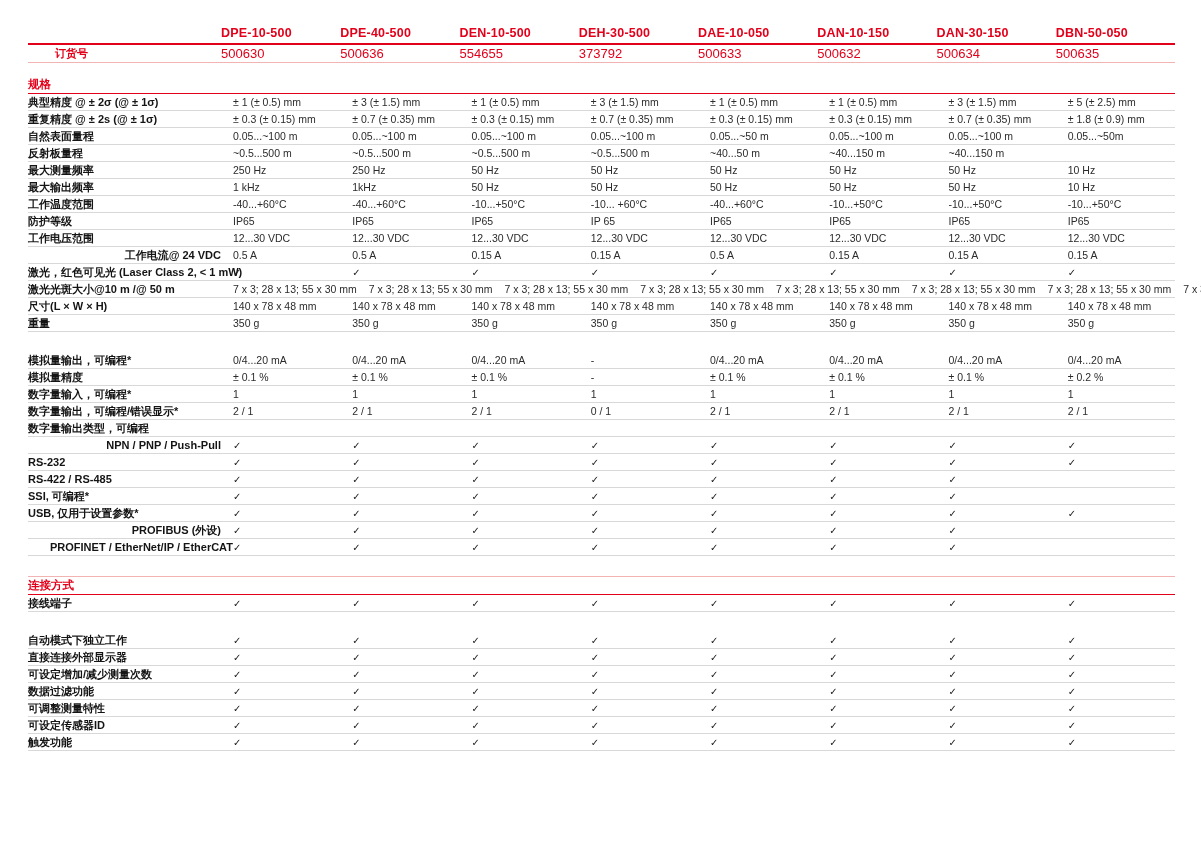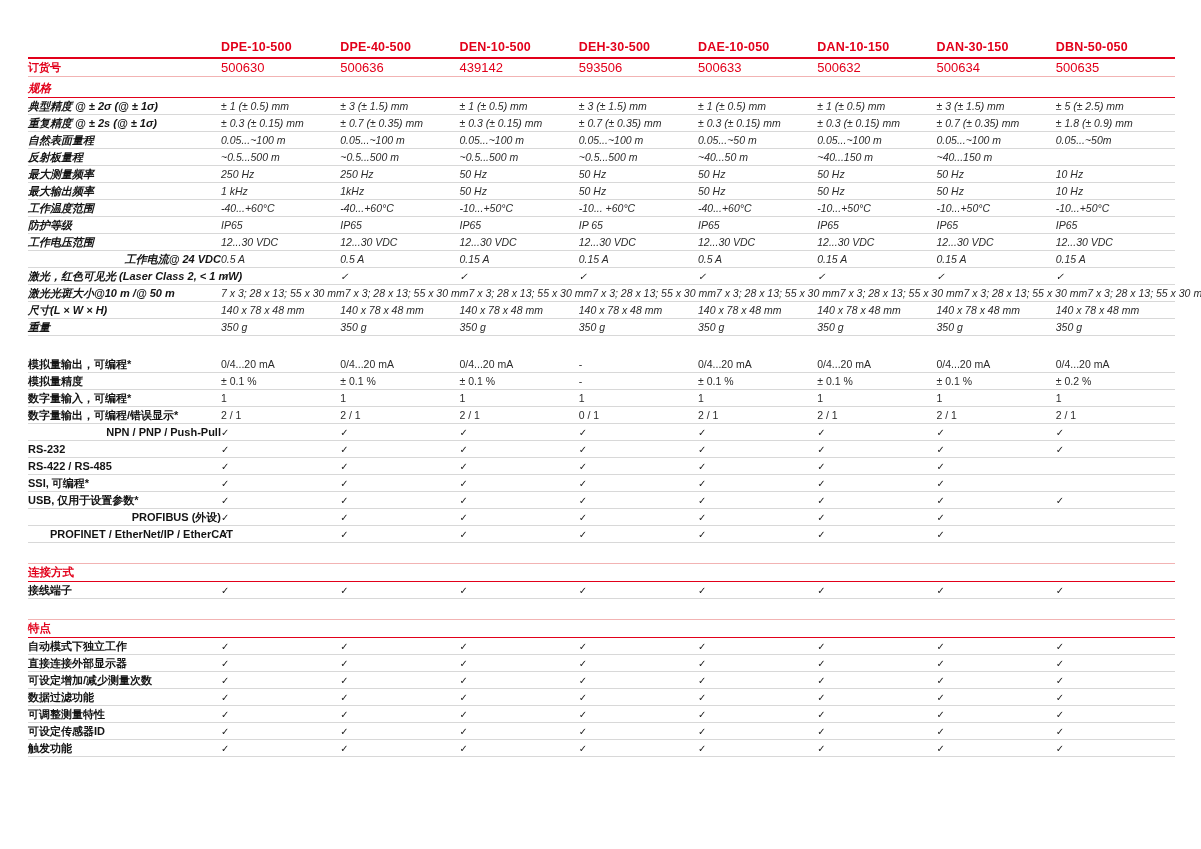--- a/index.html
+++ b/index.html
@@ -1,41 +1,41 @@
 <!DOCTYPE html>
 <html style="--accent: #e2001a; --pale-line: #f2b3b3; --gray-line: #d8d8d8;"><head>
 <meta charset="utf-8">
 <style>
   html,body { margin:0; padding:0; background:#ffffff; }
   .page {
     position:relative; width:1201px; height:849px; background:#ffffff;
     font-family:"Liberation Sans", sans-serif; overflow:hidden;
   }
-  .tbl { position:absolute; left:28px; top:40px; width:1147px; }
+  .tbl { position:absolute; left:28px; top:26px; width:1147px; }
   .grid-row { display:grid; grid-template-columns:193px repeat(8, 1fr); align-items:end; }
 
   .header-row { border-bottom:2px solid var(--accent); padding-bottom:3px; }
   .model-name { font-size:12.5px; font-weight:bold; color:var(--accent); white-space:nowrap; letter-spacing:0.2px; }
 
   .order-row { border-bottom:1px solid var(--pale-line); align-items:center; height:17px; }
-  .order-label { font-size:11px; font-weight:bold; color:var(--accent); }
+  .order-label { font-size:11px; font-weight:bold; color:var(--accent);margin-left:27px; }
   .order-no { font-size:13px; color:var(--accent); }
 
   .section { }
   .section-title {
     font-size:11.5px; font-weight:bold; color:var(--accent);
     border-top:1px solid var(--pale-line);
     border-bottom:1px solid var(--accent);
     padding:2px 0 2px 0; line-height:13px;
   }
-  .sec-specs { margin-top:3px;font-style:italic; }
+  .sec-specs { margin-top:13px; }
   .sec-specs .section-title { border-top:none; }
   .sec-gap { margin-top:20px; }
 
-  .data-row { border-bottom:1px solid var(--gray-line); min-height:16px; align-items:center; }
+  .data-row { border-bottom:1px solid var(--gray-line); min-height:16px; align-items:center;gap:12px; }
   .row-label { font-size:11px; font-weight:bold; color:#141414; white-space:nowrap; line-height:15px; }
   .indent .row-label { padding-left:22px;text-align:right; }
   .cell { font-size:10.5px; color:#2b2b2b; white-space:nowrap; line-height:15px; }
   .check { font-size:10px; color:#1a1a1a; }
 </style>
 </head>
 <body>
 
 <div class="page">
   <div class="tbl">
@@ -47,22 +47,22 @@
         <div class="model-name">DEH-30-500</div>
         <div class="model-name">DAE-10-050</div>
         <div class="model-name">DAN-10-150</div>
         <div class="model-name">DAN-30-150</div>
         <div class="model-name">DBN-50-050</div>
       </div>
     <div class="grid-row order-row">
         <div class="order-label">订货号</div>
         <div class="order-no">500630</div>
         <div class="order-no">500636</div>
-        <div class="order-no">439142</div>
-        <div class="order-no">593506</div>
+        <div class="order-no">554655</div>
+        <div class="order-no">373792</div>
         <div class="order-no">500633</div>
         <div class="order-no">500632</div>
         <div class="order-no">500634</div>
         <div class="order-no">500635</div>
       </div>
     <div id="sections-root">
         <div class="section sec-specs">
           <div class="section-title">规格</div>
           <div class="grid-row data-row">
             <div class="row-label">典型精度 @ ± 2σ (@ ± 1σ)</div>
@@ -257,20 +257,31 @@
             <div class="row-label">数字量输出，可编程/错误显示*</div>
             <div class="cell">2 / 1</div>
             <div class="cell">2 / 1</div>
             <div class="cell">2 / 1</div>
             <div class="cell">0 / 1</div>
             <div class="cell">2 / 1</div>
             <div class="cell">2 / 1</div>
             <div class="cell">2 / 1</div>
             <div class="cell">2 / 1</div>
           </div>
+          <div class="grid-row data-row subheader">
+            <div class="row-label">数字量输出类型，可编程</div>
+            <div class="cell"></div>
+            <div class="cell"></div>
+            <div class="cell"></div>
+            <div class="cell"></div>
+            <div class="cell"></div>
+            <div class="cell"></div>
+            <div class="cell"></div>
+            <div class="cell"></div>
+          </div>
           <div class="grid-row data-row indent">
             <div class="row-label">NPN / PNP / Push-Pull</div>
             <div class="cell"><span class="check">✓</span></div>
             <div class="cell"><span class="check">✓</span></div>
             <div class="cell"><span class="check">✓</span></div>
             <div class="cell"><span class="check">✓</span></div>
             <div class="cell"><span class="check">✓</span></div>
             <div class="cell"><span class="check">✓</span></div>
             <div class="cell"><span class="check">✓</span></div>
             <div class="cell"><span class="check">✓</span></div>
@@ -350,21 +361,20 @@
             <div class="cell"><span class="check">✓</span></div>
             <div class="cell"><span class="check">✓</span></div>
             <div class="cell"><span class="check">✓</span></div>
             <div class="cell"><span class="check">✓</span></div>
             <div class="cell"><span class="check">✓</span></div>
             <div class="cell"><span class="check">✓</span></div>
             <div class="cell"><span class="check">✓</span></div>
           </div>
         </div>
         <div class="section sec-gap">
-          <div class="section-title">特点</div>
           <div class="grid-row data-row">
             <div class="row-label">自动模式下独立工作</div>
             <div class="cell"><span class="check">✓</span></div>
             <div class="cell"><span class="check">✓</span></div>
             <div class="cell"><span class="check">✓</span></div>
             <div class="cell"><span class="check">✓</span></div>
             <div class="cell"><span class="check">✓</span></div>
             <div class="cell"><span class="check">✓</span></div>
             <div class="cell"><span class="check">✓</span></div>
             <div class="cell"><span class="check">✓</span></div>

